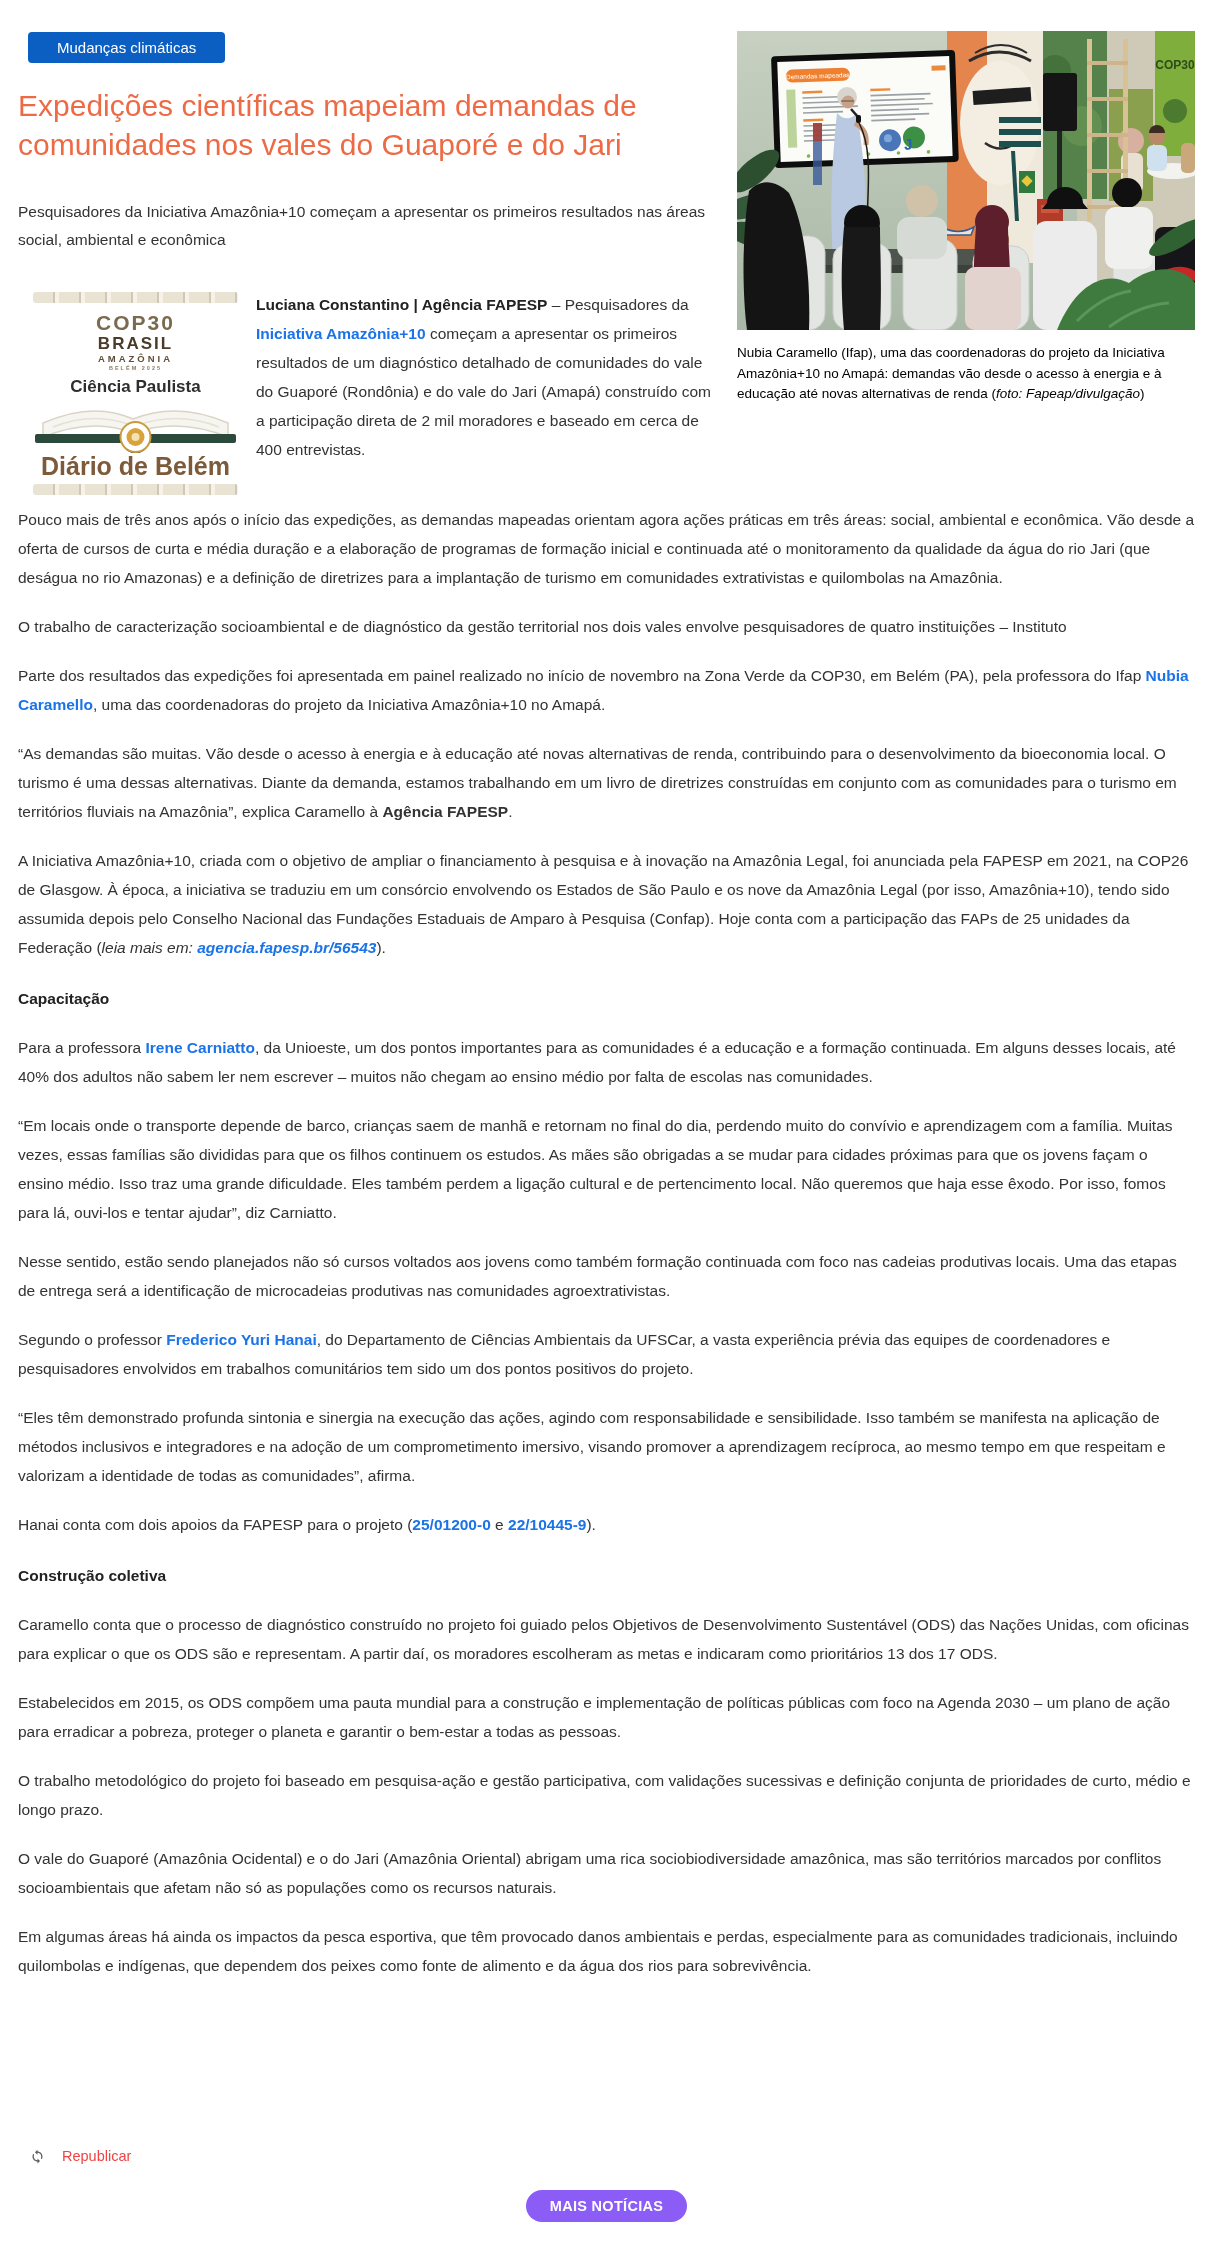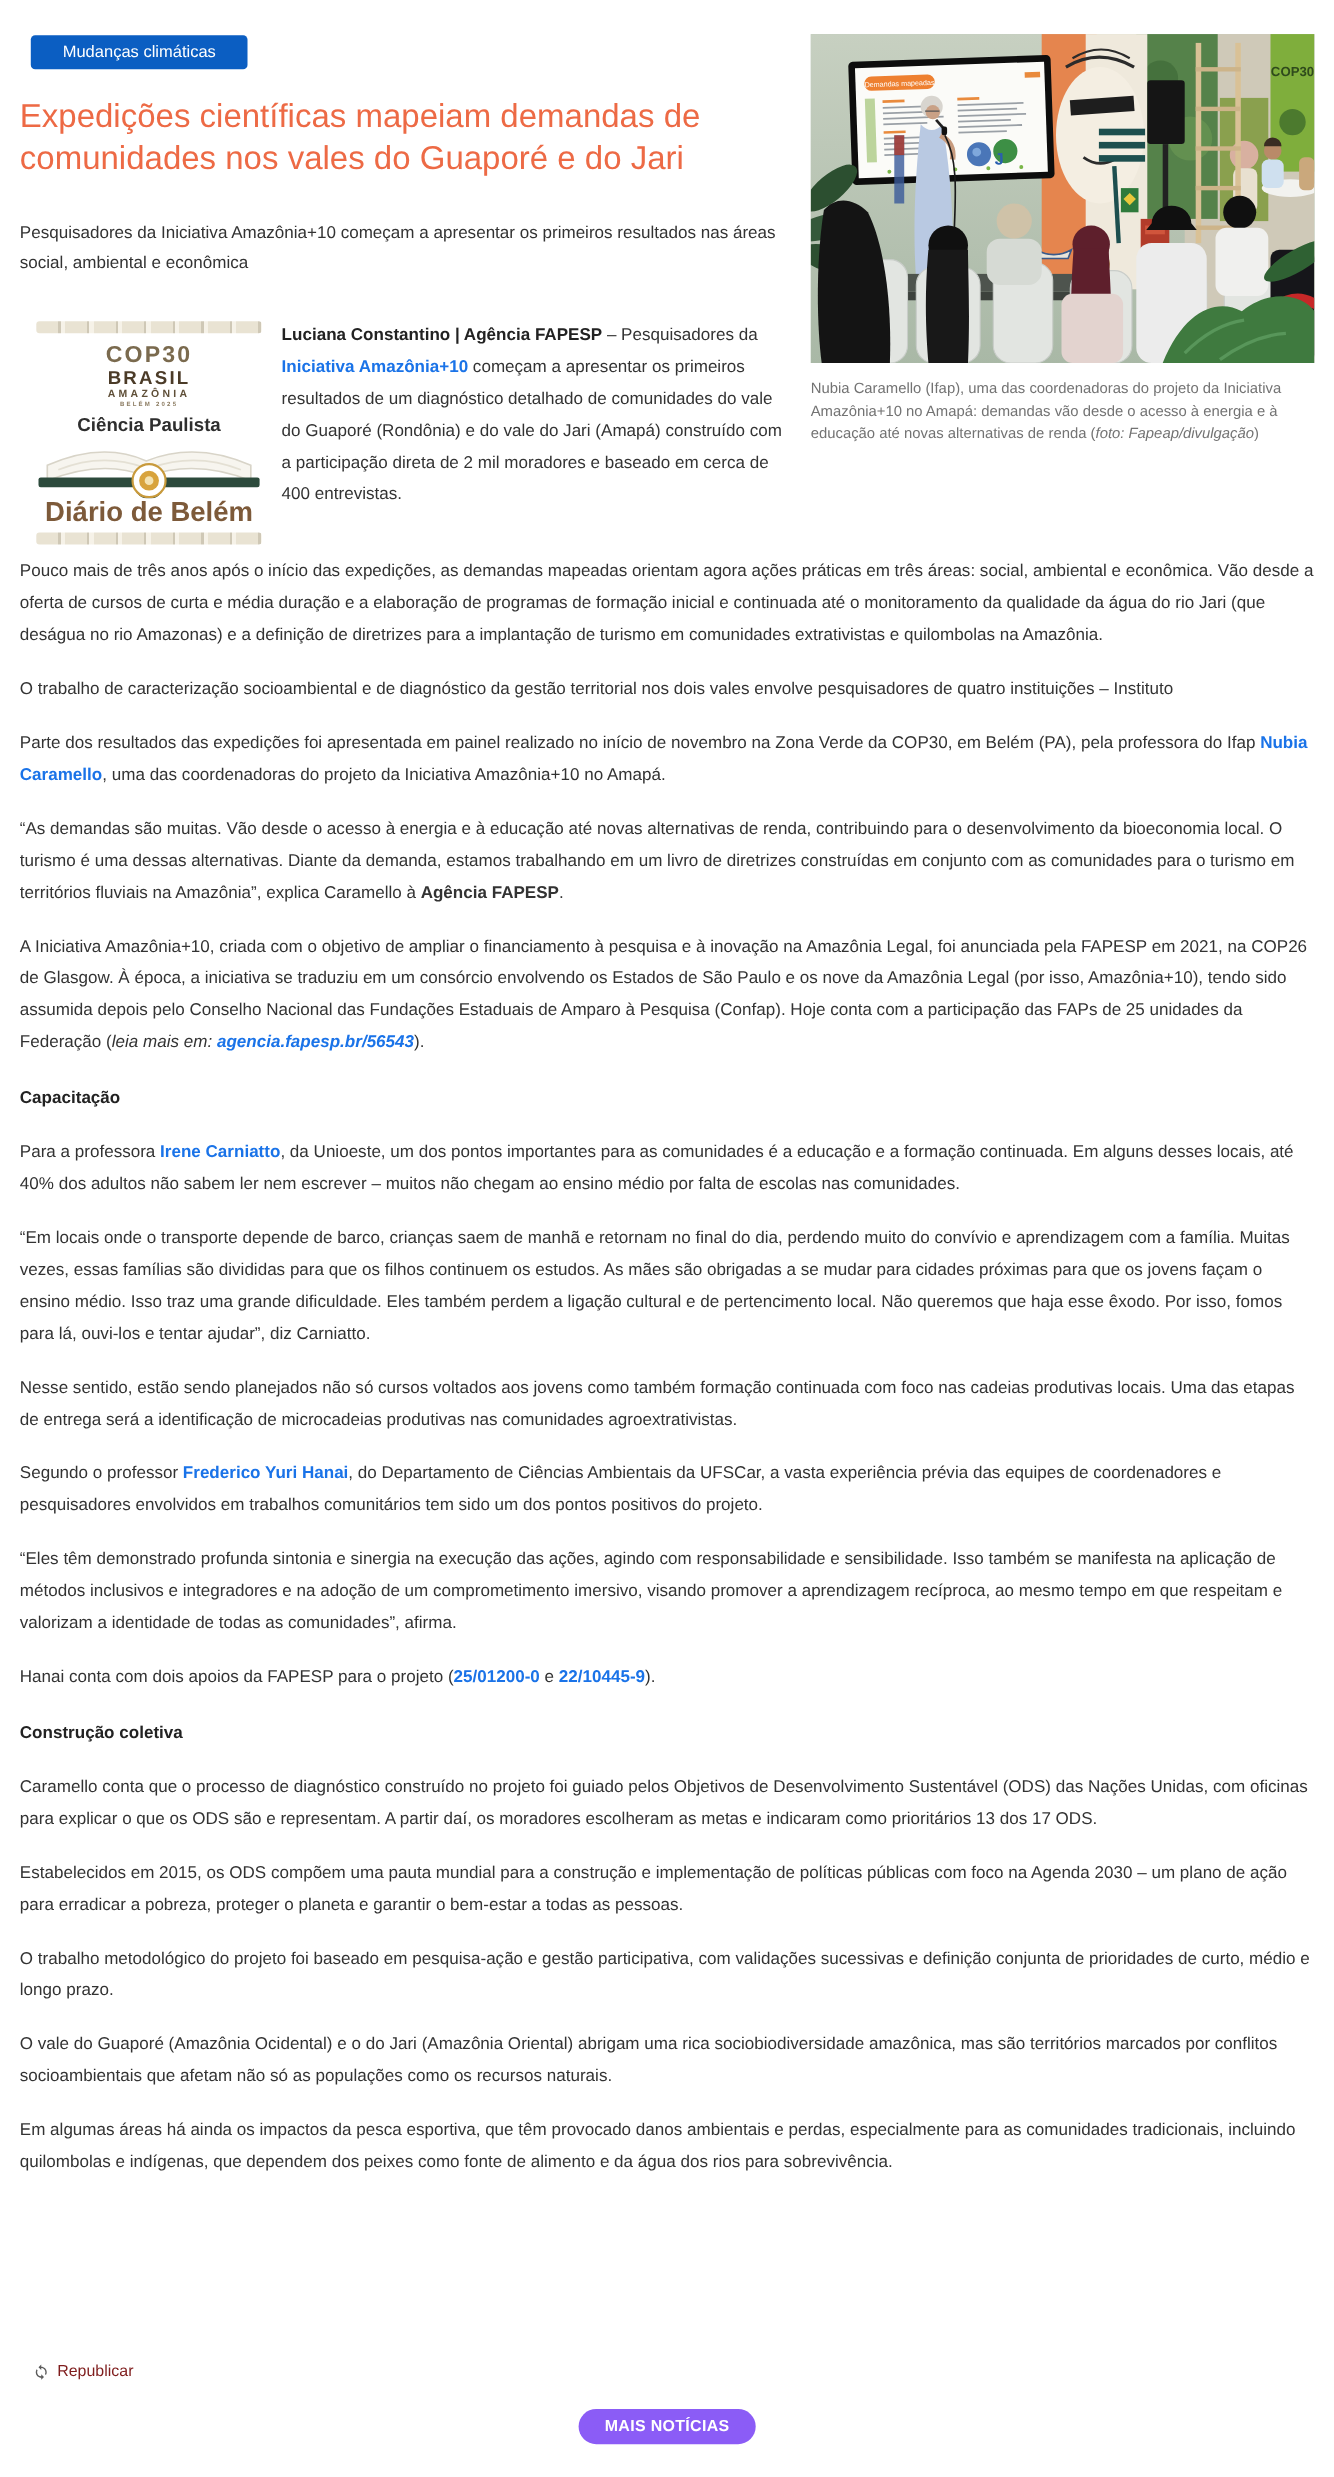--- a/index.html
+++ b/index.html
@@ -4,21 +4,21 @@
 <title>Agência FAPESP - Notícia</title>
 <style>
   html,body{margin:0;padding:0;background:#fff;}
   *{box-sizing:border-box;}
   body{font-family:"Liberation Sans","DejaVu Sans",sans-serif;color:#333;}
   .page{width:1213px;height:2252px;display:flex;flex-direction:column;padding:0 18px 30px 18px;overflow:hidden;background:#fff;}
   .content{display:flow-root;}
   
   .photo-fig{float:right;width:458px;margin:31px 0 6px 24px;}
   .photo-frame{width:458px;height:299px;overflow:hidden;background:#b7c3b2;}
-  .caption{font-size:13.5px;line-height:20.5px;color:#737373;margin-top:13px;}
+  .caption{font-size:13.5px;line-height:20.5px;color:#000000;margin-top:13px;}
   
   .tag-btn{display:inline-block;margin:32px 0 0 10px;background:#0b5ec2;color:#fff;font-size:15px;padding:7px 29px;border-radius:4px;text-decoration:none;cursor:pointer;}
   
   .title{color:#ed6a45;font-size:30px;line-height:39px;font-weight:400;max-width:715px;margin:23px 0 0 0;}
   .date{color:#4e4e4e;font-size:14px;margin-top:8px;}
   
   .lead{font-size:15.5px;line-height:28px;color:#333;margin:34px 0 0 0;max-width:710px;}
   
   .byline-section{margin-top:36px;}
   .logo{float:left;width:205px;margin:2px 18px 10px 15px;text-align:center;line-height:1;}
@@ -37,21 +37,21 @@
   .body-text{clear:both;}
   .body-text p{font-size:15.5px;line-height:29px;margin:20px 0 0 0;}
   .body-text p.first{margin-top:26px;}
   .body-text h2{font-size:15.5px;line-height:29px;font-weight:700;color:#222;margin:22px 0 0 0;}
   .clip{white-space:nowrap;overflow:hidden;}
   .lnk{color:#1a73e8;font-weight:700;text-decoration:none;cursor:pointer;}
   .lnk.it{font-style:italic;}
   em{font-style:italic;}
   
   .spacer{flex:1;}
-  .republish{display:flex;align-items:center;gap:7px;margin-left:12px;color:#7f1d1d;font-size:14.5px;text-decoration:none;width:fit-content;cursor:pointer;}
+  .republish{display:flex;align-items:center;gap:17px;margin-left:12px;color:#ef4444;font-size:14.5px;text-decoration:none;width:fit-content;cursor:pointer;}
   .republish svg{display:block;}
   .more-row{text-align:center;margin-top:26px;}
   .more-btn{display:inline-block;background:#8b5cf6;color:#fff;font-weight:700;font-size:14.5px;letter-spacing:.3px;padding:8px 24px;border-radius:17px;text-decoration:none;cursor:pointer;}
 </style>
 </head>
 <body>
 
 <div class="page">
   <div class="content">
 

